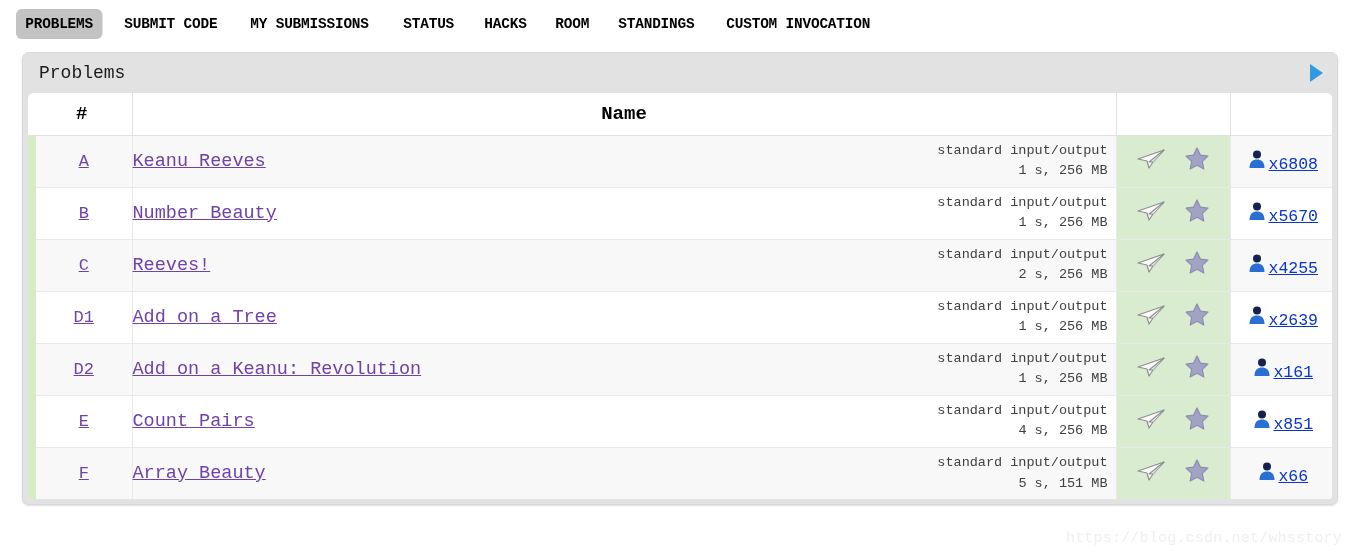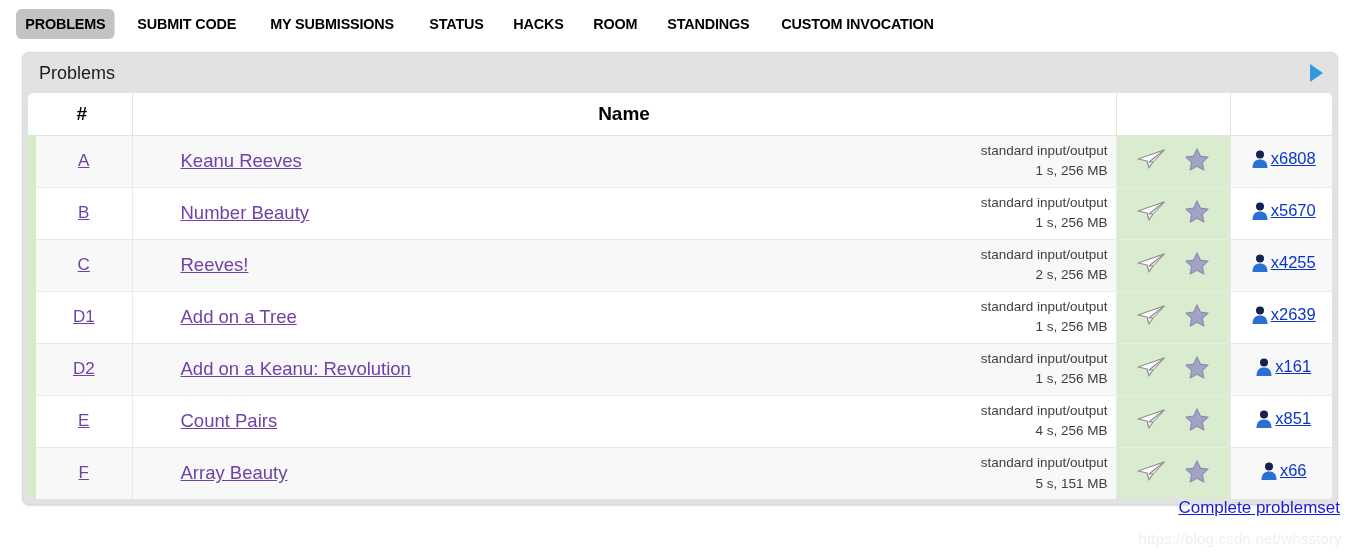--- a/index.html
+++ b/index.html
@@ -7,20 +7,21 @@
     margin: 0; padding: 0;
     width: 1358px; height: 560px;
     background: #ffffff;
     font-family: "Liberation Sans", sans-serif;
     overflow: hidden;
   }
   #page {
     position: relative;
     width: 1358px; height: 560px;
     background: #ffffff;
+    font-family: Liberation Mono, monospace;
   }
 
   
   .nav {
     position: absolute;
     left: 0; top: 0;
     width: 1358px; height: 48px;
     display: flex;
     align-items: center;
     padding-left: 16px;
@@ -129,21 +130,20 @@
   td.idx a {
     font-size: 17px;
     color: #6f42a8;
     text-decoration: underline;
   }
   td.name { padding-left: 22px; }
   td.name a {
     font-size: 18.5px;
     color: #6f42a8;
     text-decoration: underline;
-    padding-left: 48px;
   }
   
   td.name { position: relative; }
   .limits-box {
     position: absolute;
     right: 8px; top: 50%;
     transform: translateY(-50%);
     text-align: right;
     color: #404040;
     font-size: 13.5px;
@@ -161,21 +161,21 @@
     margin: 0 9px;
     cursor: pointer;
   }
 
   td.count {
     text-align: center;
     white-space: nowrap;
   }
   .count-inner {
     display: inline-flex;
-    align-items: flex-start;
+    align-items: flex-end;
     gap: 2px;
     justify-content: center;
   }
   td.count a {
     font-size: 16.5px;
     color: #0b35c8;
     text-decoration: underline;
   }
 
   
@@ -356,18 +356,15 @@
                       <path d="M1.5 19 C1.5 12.5 5 10.5 9 10.5 C13 10.5 16.5 12.5 16.5 19 Z" fill="#2a6fd4"></path>
                     </svg></span>
                   <a href="#">x66</a>
                 </span></td>
             </tr>
           </tbody>
       </table>
     </div>
   </div>
 
-  <div class="complete-link-row">
-    <a href="#">Complete problemset</a>
-  </div>
 
   <div class="watermark">https://blog.csdn.net/whsstory</div>
 </div>
 
 </body></html>

